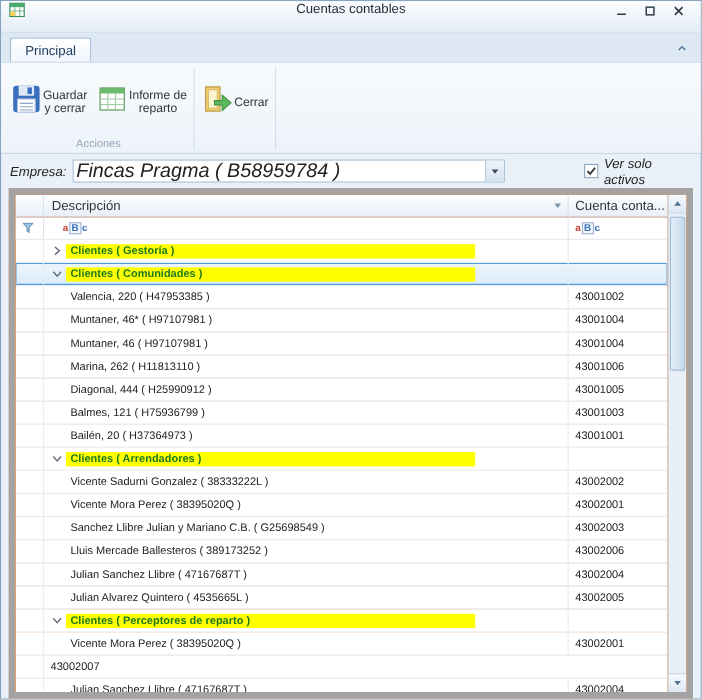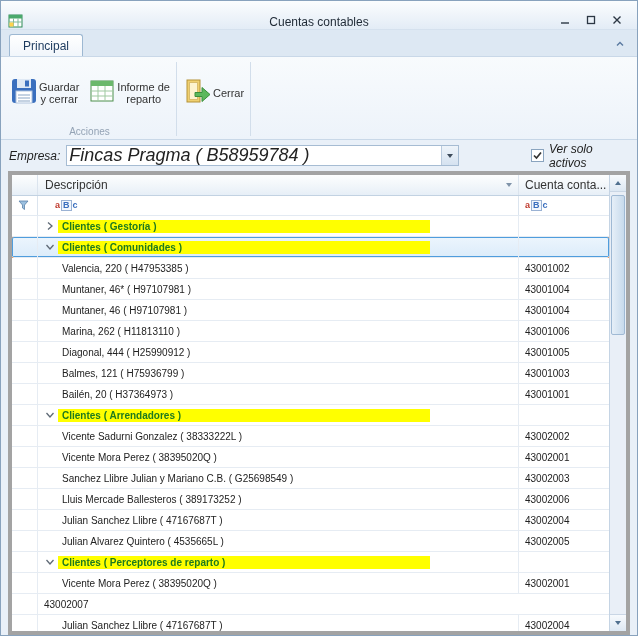--- a/index.html
+++ b/index.html
@@ -3,21 +3,21 @@
 <meta charset="utf-8">
 <style>
   html,body{margin:0;padding:0;background:#cfd9e4;}
   *{box-sizing:border-box;}
   .window{
     width:638px;height:636px;position:relative;margin:0;
     background:#e9f0f8;border:1px solid #88a2bd;overflow:hidden;
     font-family:"Liberation Sans",sans-serif;color:#222;
   }
   
-  .titlebar{height:29px;background:linear-gradient(#fbfdfe,#e3ecf6);display:flex;align-items:flex-end;position:relative;border-bottom:1px solid #d5e1ee;}
+  .titlebar{height:29px;background:linear-gradient(#fbfdfe,#e3ecf6);display:flex;align-items:flex-start;position:relative;border-bottom:1px solid #d5e1ee;}
   .app-icon{margin-left:7px;display:flex;align-items:center;}
   .title{position:absolute;left:0;right:0;text-align:center;font-size:12px;color:#1f2a36;}
   .win-buttons{margin-left:auto;display:flex;gap:6px;margin-right:10px;z-index:2;}
   .win-btn{width:20px;height:18px;display:flex;align-items:center;justify-content:center;cursor:default;}
   
   .tabstrip{height:26px;background:#dde8f3;display:flex;align-items:flex-end;padding:0 8px;position:relative;}
   .tab{height:22px;padding:0 13px;background:linear-gradient(#ffffff,#f1f6fb);border:1px solid #9db8d2;border-bottom:none;border-radius:3px 3px 0 0;font-size:12px;display:flex;align-items:center;color:#1c3a5e;}
   .ribbon-collapse{position:absolute;right:10px;top:7px;width:14px;height:14px;display:flex;align-items:center;justify-content:center;}
   
   .ribbon{height:84px;background:linear-gradient(#f8fbfd,#edf3fa);border-top:1px solid #c9d8e8;border-bottom:1px solid #c9d8e8;display:flex;align-items:stretch;padding:2px 4px 0 4px;}
@@ -30,21 +30,21 @@
   .rb-sep{width:1px;background:#d2deeb;margin:3px 2px;}
   
   .form-row{height:31px;display:flex;align-items:center;padding:0 8px;font-size:12px;font-style:italic;}
   .combo{width:410px;height:21px;background:#fff;border:1px solid #a6bcd3;display:flex;align-items:stretch;margin-left:6px;}
   .combo-text{flex:1;padding-left:2px;font-size:18px;display:flex;align-items:center;overflow:hidden;white-space:nowrap;}
   .combo-btn{width:17px;background:linear-gradient(#eef4fa,#d5e2f0);border-left:1px solid #b9cadd;display:flex;align-items:center;justify-content:center;}
   .tri-down{width:0;height:0;border-left:3.5px solid transparent;border-right:3.5px solid transparent;border-top:4.5px solid #3c4a5a;}
   .chk{display:flex;align-items:center;margin-left:72px;gap:5px;cursor:default;}
   .chk-box{width:13px;height:13px;background:#fff;border:1px solid #8aa4bf;display:flex;align-items:center;justify-content:center;}
   
-  .grid{position:absolute;left:7px;right:7px;top:170px;bottom:0;border:4px solid #a3a3a3;background:#f97316;overflow:hidden;}
+  .grid{position:absolute;left:7px;right:7px;top:170px;bottom:0;border:6px solid #a3a3a3;background:#f97316;overflow:hidden;}
   .grid-inner{position:absolute;left:0;top:0;bottom:0;right:17px;overflow:hidden;}
   .cell{height:100%;display:flex;align-items:center;}
   .col-ind{width:26px;border-right:1px solid #dbe4ee;padding-left:6px;}
   .col-desc{flex:1;border-right:1px solid #dbe4ee;position:relative;padding-left:4px;overflow:hidden;white-space:nowrap;}
   .col-acct{width:90px;padding-left:6px;overflow:hidden;white-space:nowrap;}
   .grid-header{display:flex;height:21px;background:linear-gradient(#fdfefe,#e7eff7);border-bottom:1px solid #c2d2e2;font-size:12px;color:#333;}
   .grid-header .col-desc{padding-left:7px;}
   .hdr-arrow{position:absolute;right:6px;top:8px;width:0;height:0;border-left:3.5px solid transparent;border-right:3.5px solid transparent;border-top:4.5px solid #7f93a9;}
   .filter-row{display:flex;height:20px;border-bottom:1px solid #e3eaf2;background:#fff;font-size:10px;}
   .abc{display:flex;align-items:center;gap:1px;margin-left:13px;font-weight:bold;font-size:9px;line-height:9px;}

